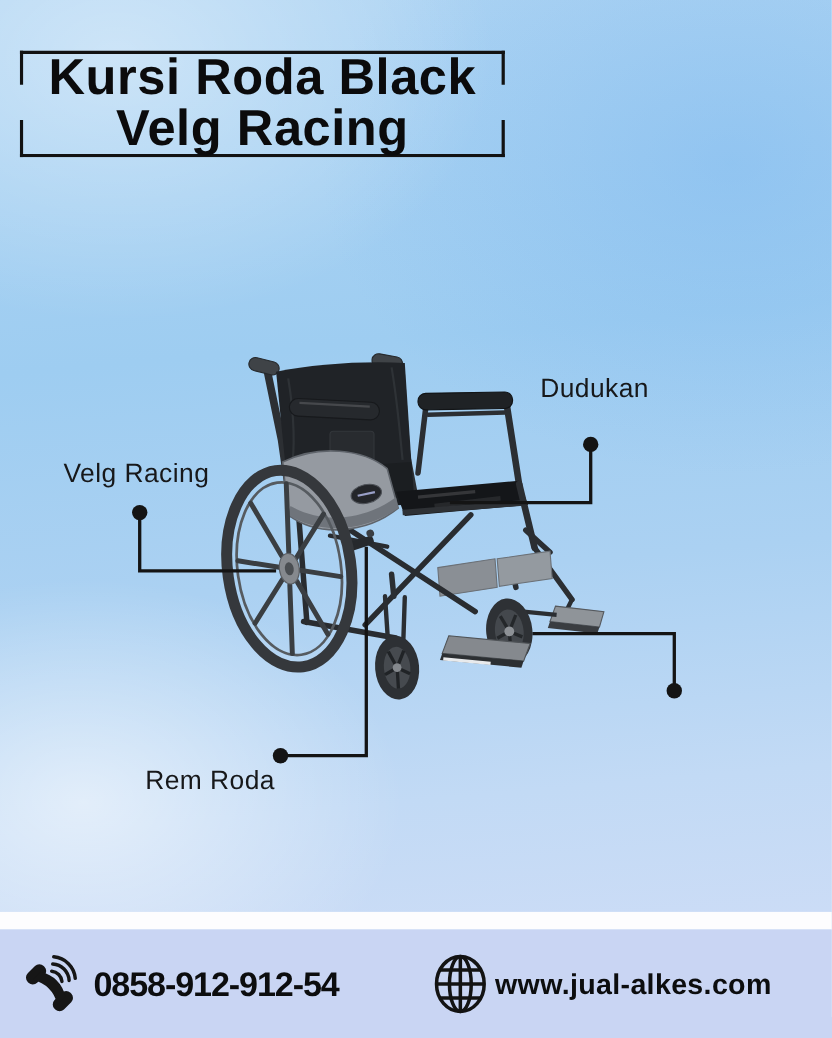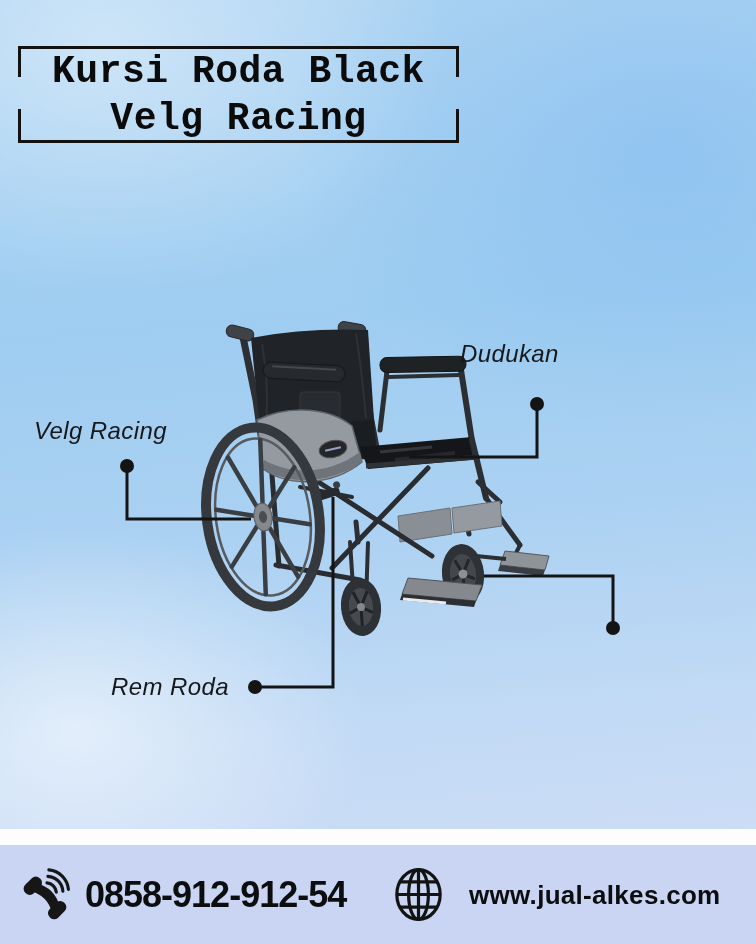--- a/index.html
+++ b/index.html
@@ -13,42 +13,42 @@
       radial-gradient(55% 35% at 10% 88%, rgba(255,255,255,.55), transparent 70%),
       radial-gradient(80% 55% at 88% 18%, rgba(110,175,238,.35), transparent 62%),
       linear-gradient(175deg,#aed4f3 0%,#9ecdf1 38%,#abd1f2 62%,#c2daf5 85%,#cbdcf6 100%);
   }
   .stripe{position:absolute;left:0;top:829px;width:756px;height:16px;background:#fdfdfe;}
 
   
   .title-box{position:absolute;left:18px;top:46px;width:441px;height:97px;}
   .title-box svg{position:absolute;left:0;top:0;}
   .title-text{position:absolute;left:0;top:0;width:100%;height:100%;
-    display:flex;flex-direction:column;justify-content:center;align-items:center;
-    font-weight:700;font-size:38px;line-height:47px;color:#0b0b0c;letter-spacing:.5px;font-family:Liberation Mono, monospace;}
+    display:flex;flex-direction:column;align-items:center;
+    font-weight:700;font-size:46px;line-height:47px;color:#0b0b0c;letter-spacing:.5px;}
 
   
   .logo{position:absolute;left:500px;top:44px;width:215px;height:86px;}
 
   
   .callout-label{position:absolute;color:#17181a;font-size:24px;line-height:31px;
-    text-align:left;letter-spacing:.4px;font-style:italic;}
+    text-align:center;letter-spacing:.4px;}
   .lbl-velg{left:34px;top:415px;width:180px;}
   .lbl-dudukan{left:460px;top:338px;width:161px;}
-  .lbl-rem{left:111px;top:671px;width:160px;}
+  .lbl-rem{left:111px;top:694px;width:160px;}
   .lbl-roda{left:537px;top:639px;width:160px;}
 
   .overlay{position:absolute;left:0;top:0;width:756px;height:944px;pointer-events:none;}
 
   
   .footer{position:absolute;left:0;top:845px;width:756px;height:99px;background:#c9d5f3;}
   .contact{position:absolute;top:0;height:99px;display:flex;align-items:center;}
   .contact.phone{left:20px;gap:11px;}
-  .contact.web{left:394px;gap:26px;}
-  .phone-number{font-weight:700;font-size:36px;letter-spacing:-1px;color:#0c0d0e;}
+  .contact.web{left:394px;gap:7px;}
+  .phone-number{font-weight:700;font-size:31px;letter-spacing:-1px;color:#0c0d0e;}
   .urls{display:flex;flex-direction:column;justify-content:center;}
   .url{font-weight:700;font-size:26px;line-height:30px;letter-spacing:.3px;color:#0c0d0e;}
 </style>
 </head>
 <body>
 
 <div class="canvas">
 
   <div class="sky"></div>
   <div class="stripe"></div>

